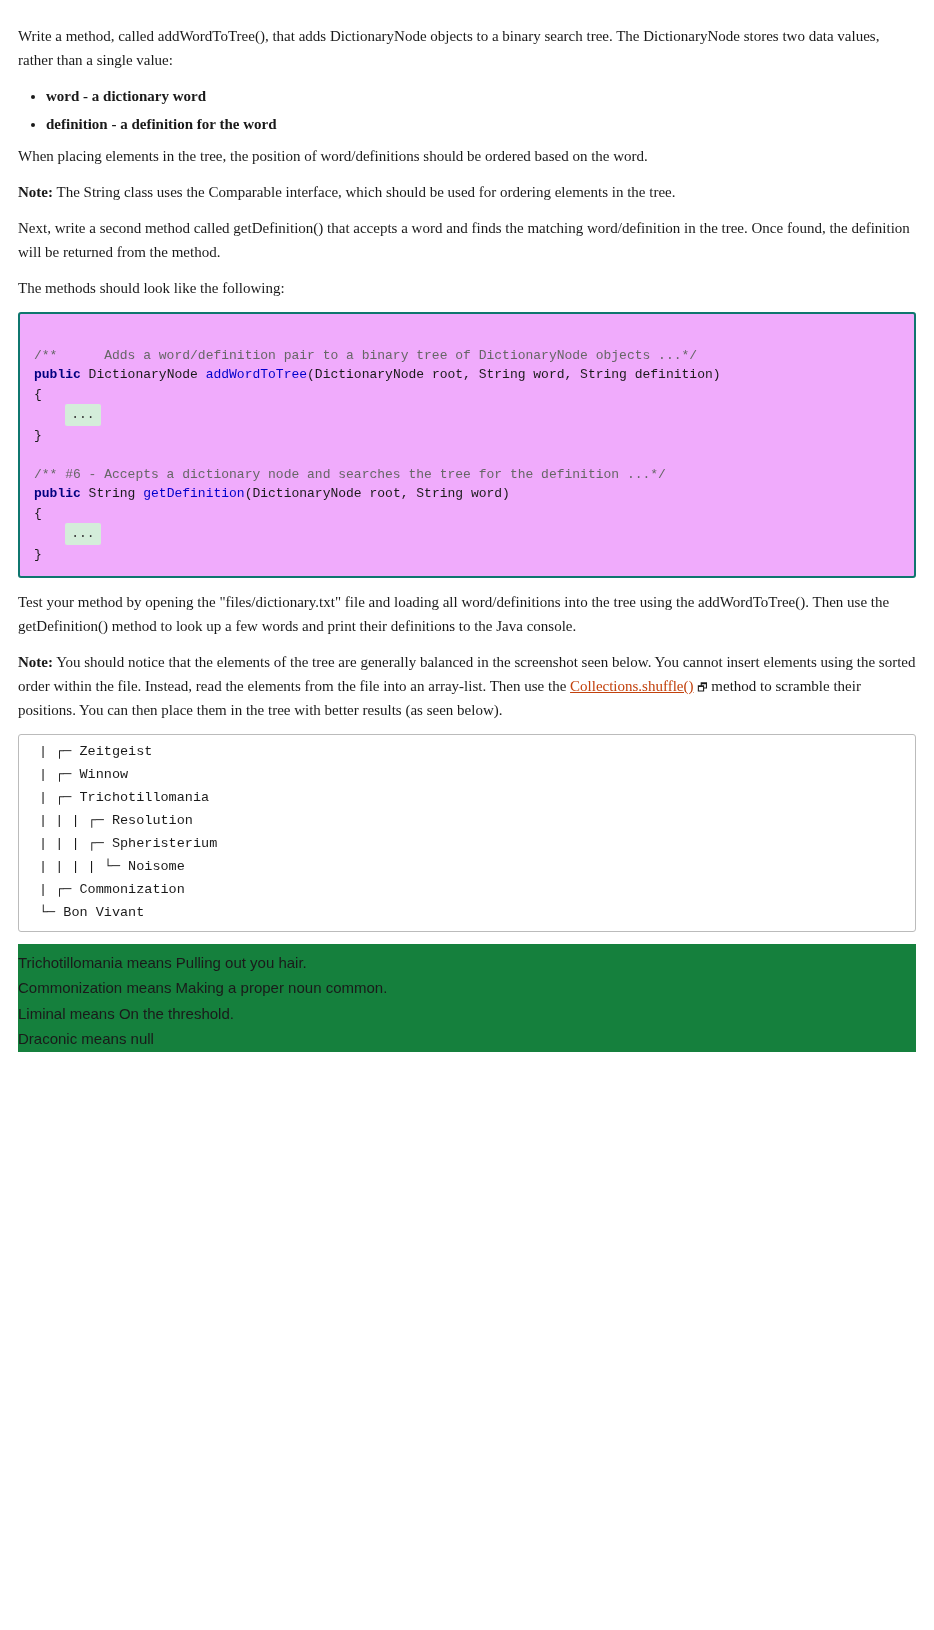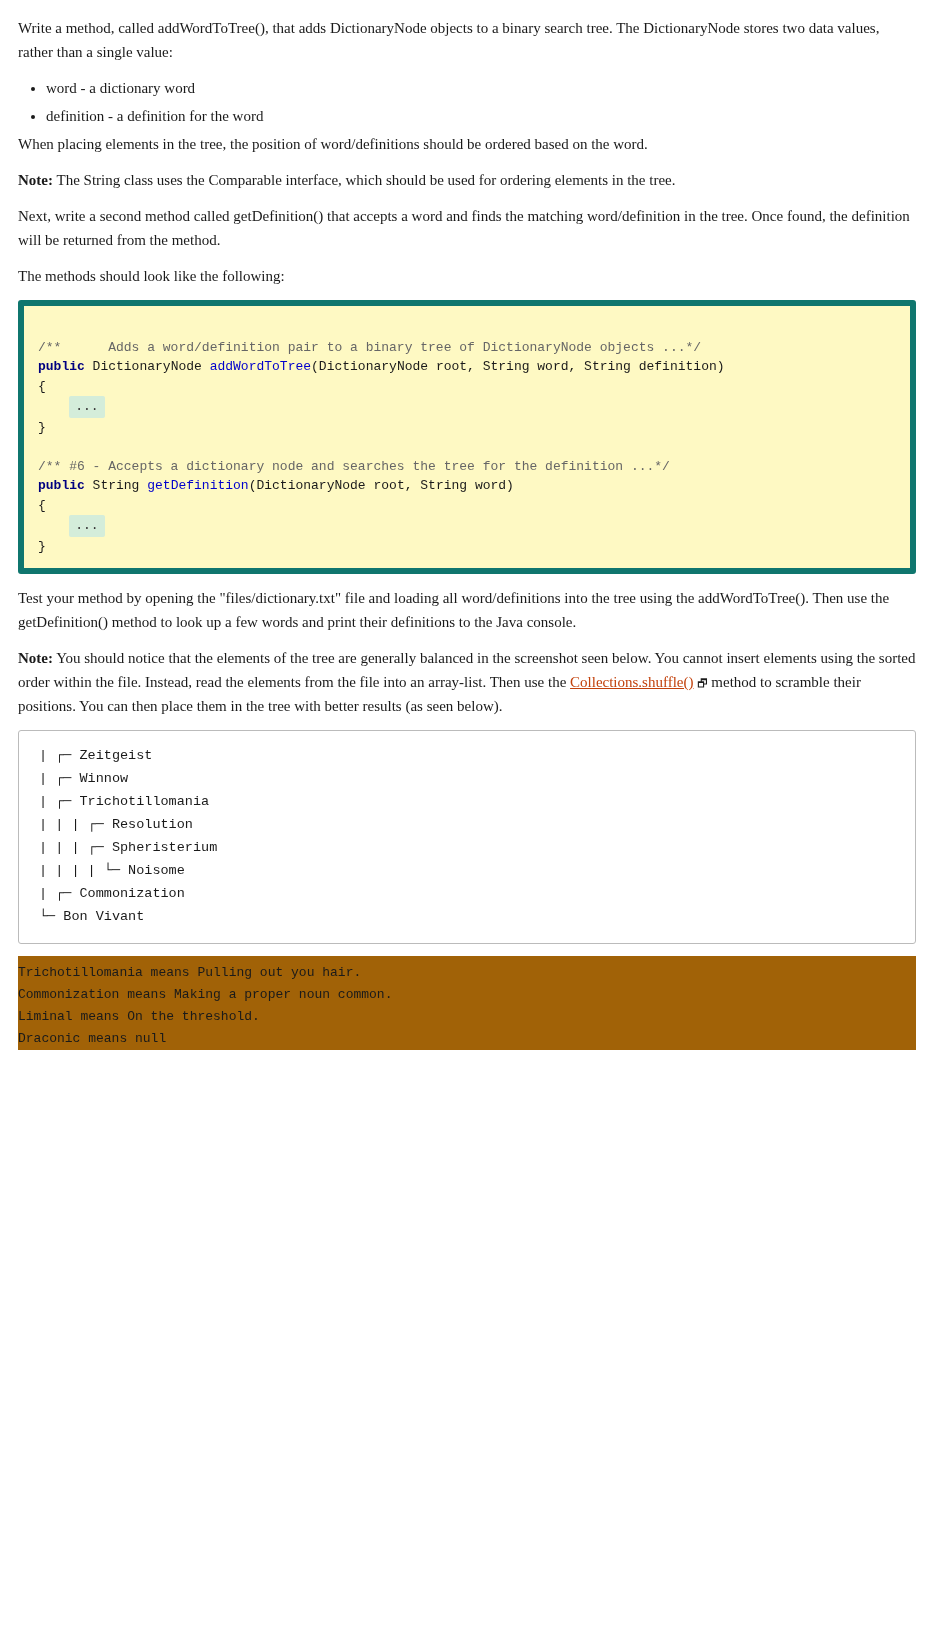--- a/index.html
+++ b/index.html
@@ -5,27 +5,27 @@
     * { box-sizing: border-box; margin: 0; padding: 0; }
     body {
       font-family: Georgia, 'Times New Roman', serif;
       font-size: 15px;
       line-height: 1.6;
       color: #1a1a1a;
       background: #fff;
       padding: 16px 18px;
       max-width: 934px;
     }
-    p { margin-bottom: 12px; }
-    ul { margin: 8px 0 0 28px; }
+    p { margin-bottom: 12px; margin-top: 8px; }
+    ul { margin: 8px 0 0 28px; font-weight: bold; }
     ul li { margin-bottom: 4px; list-style: disc; }
     .bold { font-weight: bold; }
     .code-block {
-      background: #fef9c3;
-      border: 6px solid #0f766e;
+      background: #f0abfc;
+      border: 2px solid #0f766e;
       border-radius: 3px;
       padding: 12px 14px;
       margin: 12px 0;
       font-family: 'Courier New', Courier, monospace;
       font-size: 13px;
       line-height: 1.5;
       white-space: pre;
       overflow-x: auto;
     }
     .kw { color: #000080; font-weight: bold; }
@@ -34,32 +34,32 @@
     .ellipsis {
       display: inline-block;
       background: #d4edda;
       padding: 1px 6px;
       border-radius: 2px;
       color: #333;
     }
     .tree-block {
       border: 1px solid #bbb;
       border-radius: 3px;
-      padding: 14px 20px;
+      padding: 6px 20px;
       margin: 12px 0;
       font-family: 'Courier New', Courier, monospace;
       font-size: 13.5px;
       line-height: 1.7;
       background: #fff;
     }
     .output-block {
-      font-family: Liberation Mono, monospace;
-      font-size: 13px;
+      font-family: Liberation Sans, sans-serif;
+      font-size: 15px;
       line-height: 1.7;
-      background: #a16207;
+      background: #15803d;
       padding: 6px 0 0 0;
     }
     a { color: #c2410c; }
     .link-icon { font-size: 11px; }
   </style>
 </head>
 <body>
 
 <p>Write a method, called addWordToTree(), that adds DictionaryNode objects to a binary search tree. The DictionaryNode stores two data values, rather than a single value:</p>
 

